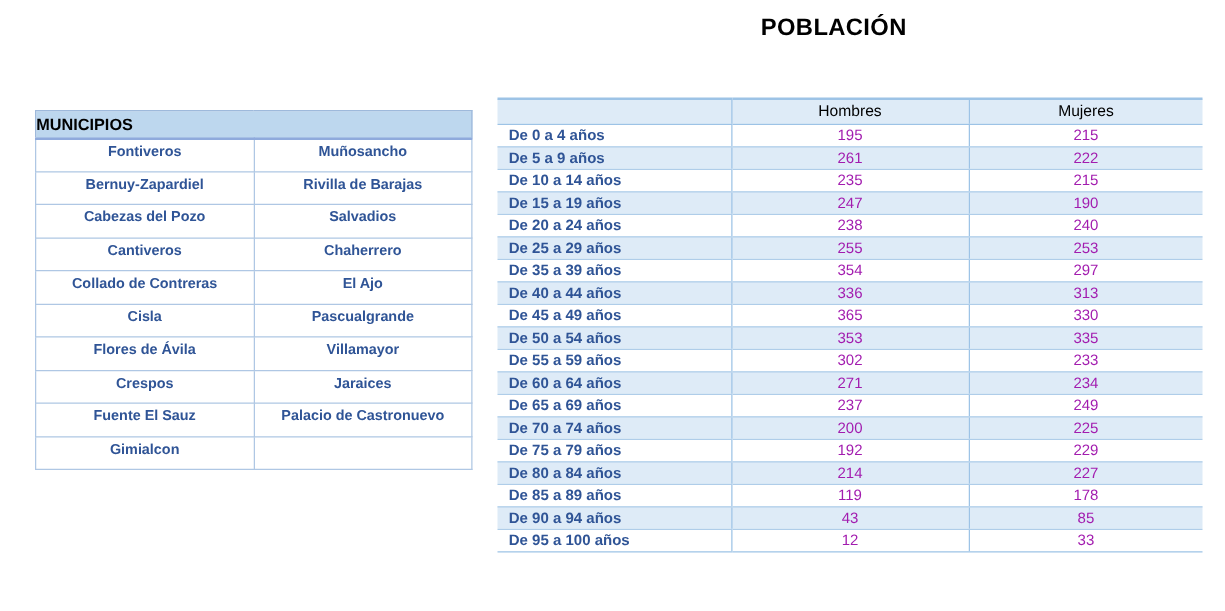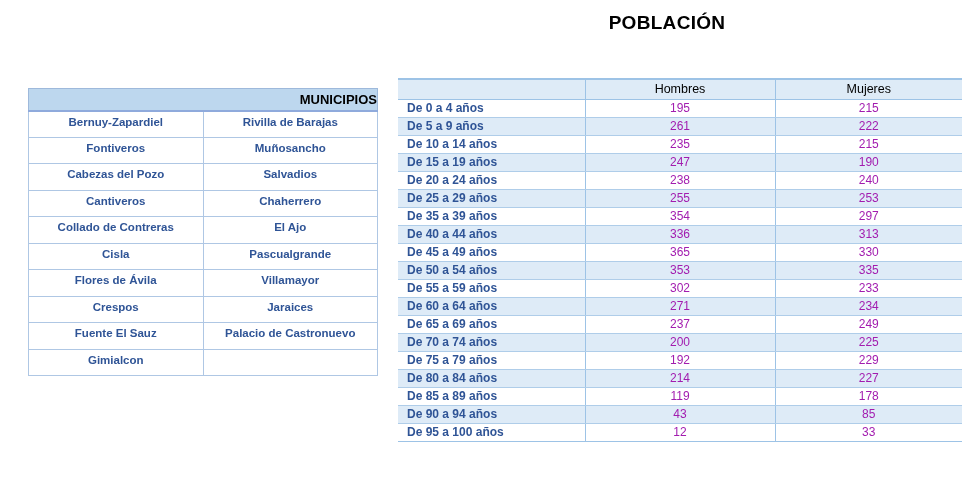--- a/index.html
+++ b/index.html
@@ -29,21 +29,21 @@
     table-layout:fixed;
   }
   table.municipios th {
     background:#BDD7EE;
     border:1px solid #9EB9DB;
     border-bottom:2px solid #8FAADC;
     font-size:13px;
     font-weight:bold;
     color:#000000;
     height:22px;
-    text-align:right;
+    text-align:left;
     padding:0;
     box-sizing:border-box;
   }
   table.municipios td {
     border:1px solid #AFC7E4;
     color:#2F5496;
     font-weight:bold;
     font-size:11.5px;
     text-align:center;
     vertical-align:top;
@@ -105,26 +105,26 @@
 <div class="doc-title">POBLACIÓN</div>
 
 <table class="municipios">
   <thead>
     <tr>
       <th colspan="2">MUNICIPIOS</th>
     </tr>
   </thead>
   <tbody>
       <tr>
+        <td>Fontiveros</td>
+        <td>Muñosancho</td>
+      </tr>
+      <tr>
         <td>Bernuy-Zapardiel</td>
         <td>Rivilla de Barajas</td>
-      </tr>
-      <tr>
-        <td>Fontiveros</td>
-        <td>Muñosancho</td>
       </tr>
       <tr>
         <td>Cabezas del Pozo</td>
         <td>Salvadios</td>
       </tr>
       <tr>
         <td>Cantiveros</td>
         <td>Chaherrero</td>
       </tr>
       <tr>

